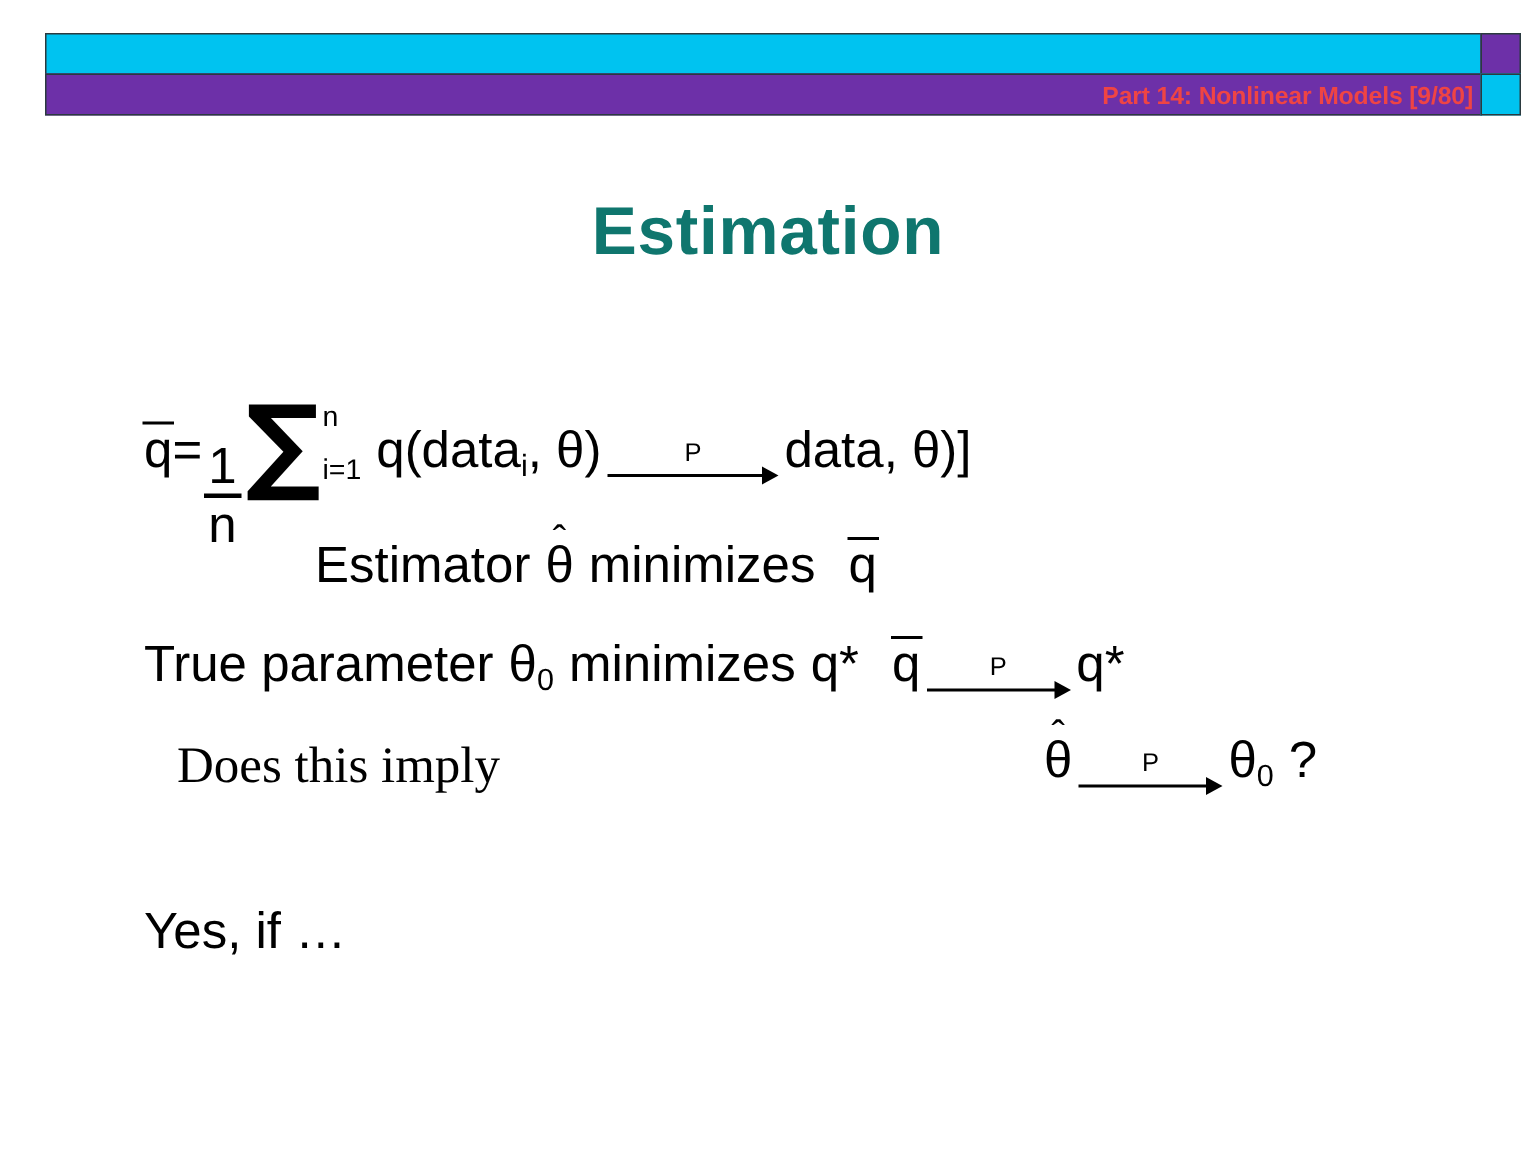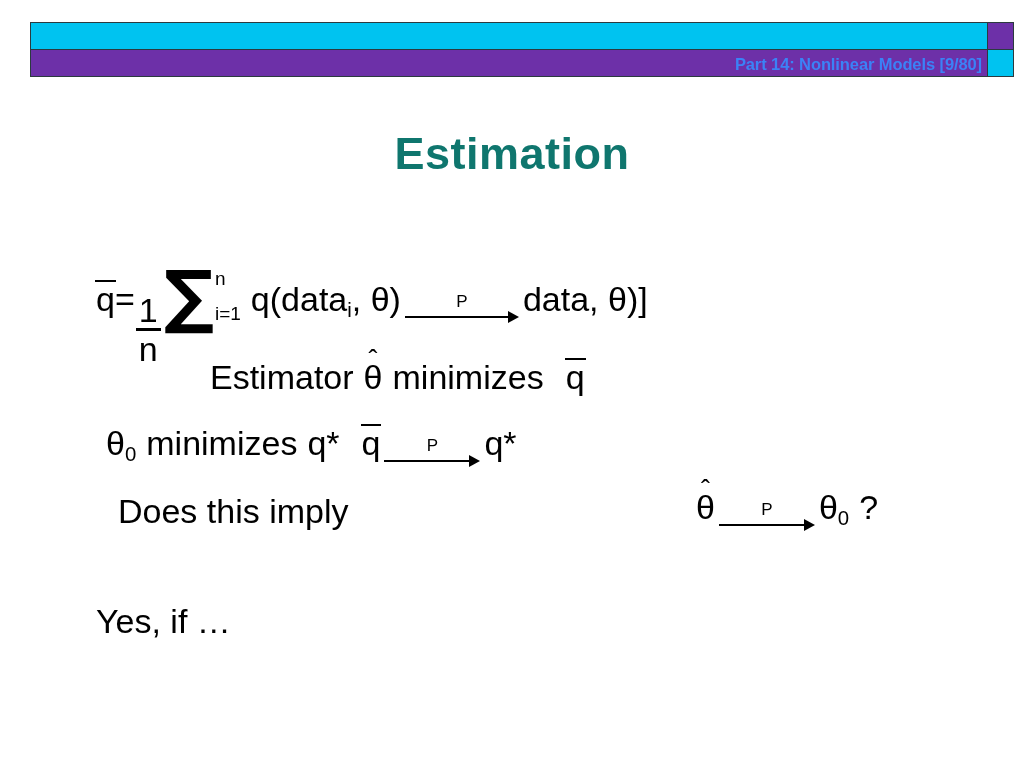--- a/index.html
+++ b/index.html
@@ -59,21 +59,21 @@
     box-sizing: border-box;
     border: 1px solid #2b3a3f;
     background: #00c3f0;
   }
   #header-title-text {
     position: absolute;
     right: 32px;
     top: 29px;
     height: 26px;
     line-height: 26px;
-    color: #3b82f6;
+    color: #ef4444;
     font-size: 16.5px;
     font-weight: bold;
     white-space: nowrap;
     letter-spacing: -0.1px;
   }
 
   
   #slide-title {
     position: absolute;
     left: 0;
@@ -282,20 +282,21 @@
     <span class="spacer-sm"></span>
     <span>minimizes</span>
     <span class="spacer-md"></span>
     <span class="over">
       <span class="overbar"></span>
       <span>q</span>
     </span>
   </div>
 
   <div class="math-line" style="left:96px; top:178px;">
+    <span>True parameter</span>
     <span class="spacer-sm"></span>
     <span>θ</span>
     <span class="sub">0</span>
     <span class="spacer-sm"></span>
     <span>minimizes</span>
     <span class="spacer-sm"></span>
     <span>q*</span>
     <span class="spacer-md"></span>
     <span class="over">
       <span class="overbar"></span>
@@ -304,21 +305,21 @@
     <span class="conv-arrow" style="top:-4px;">
       <span class="plabel">P</span>
       <span class="shaft-wrap">
         <span class="shaft" style="width:86px;"></span>
         <span class="head"></span>
       </span>
     </span>
     <span>q*</span>
   </div>
 
-  <div class="math-line" style="left:118px; top:248px;">
+  <div class="math-line" style="left:118px; top:248px;font-family:Liberation Serif, serif;">
     <span>Does this imply</span>
   </div>
   <div class="math-line" style="left:696px; top:244px;">
     <span class="hat bold">
       <span class="hatmark">ˆ</span>
       <span>θ</span>
     </span>
     <span class="conv-arrow" style="top:-4px;">
       <span class="plabel">P</span>
       <span class="shaft-wrap">

